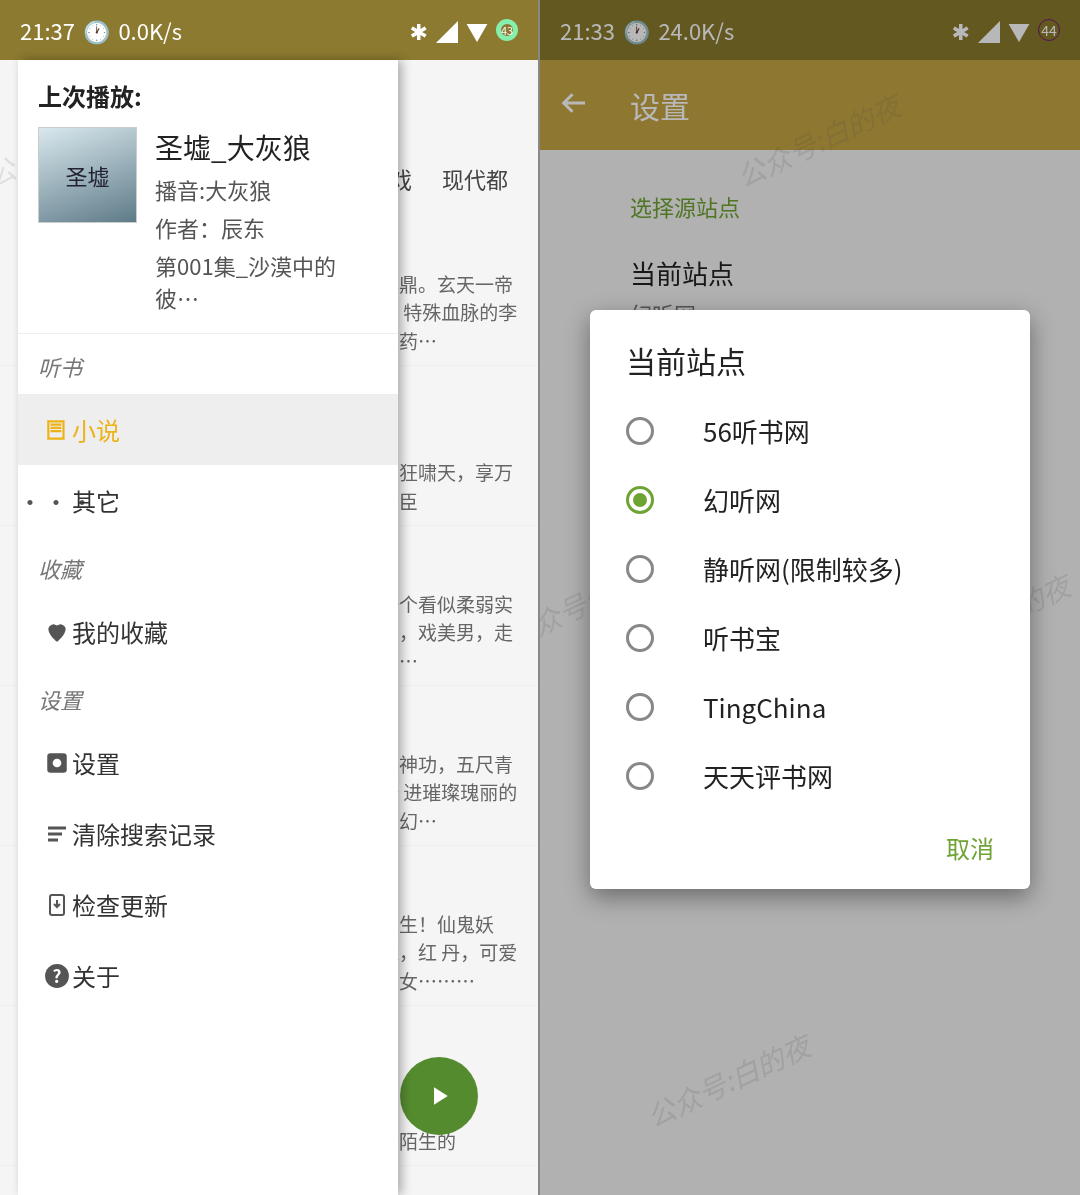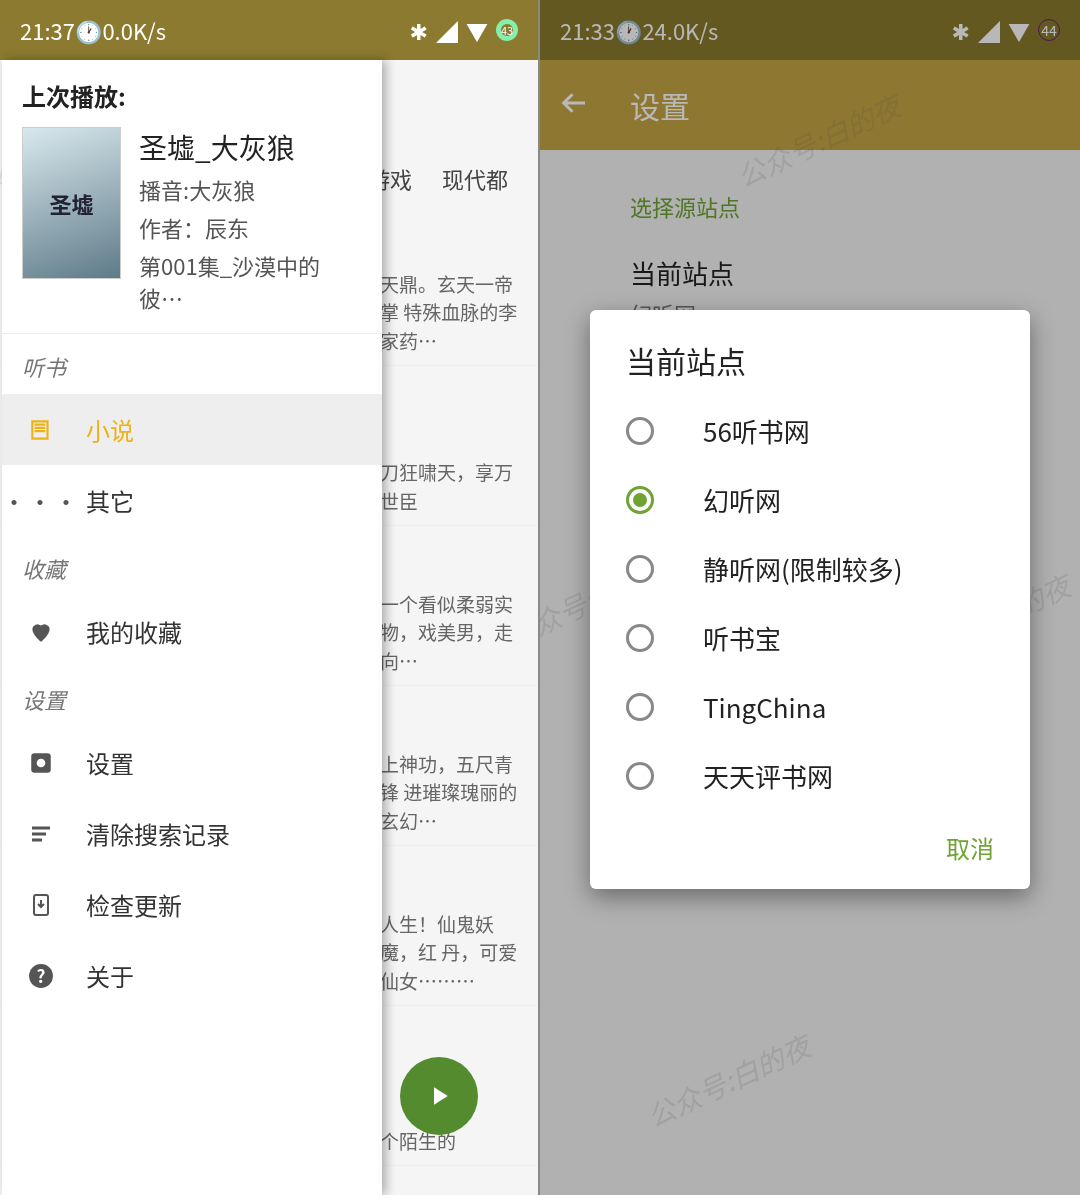--- a/index.html
+++ b/index.html
@@ -6,35 +6,35 @@
     body { width: 1080px; height: 1195px; display: flex; background: #aaa; }
     .phone { width: 540px; height: 1195px; position: relative; overflow: hidden; background: #f5f5f5; }
     .phone-left { border-right: 2px solid #888; }
 
     
     .watermark { position: absolute; inset: 0; pointer-events: none; z-index: 5; opacity: 0.15; }
     .watermark span { position: absolute; font-size: 28px; color: #666; font-style: italic; transform: rotate(-25deg); white-space: nowrap; }
 
     
     .status-bar { height: 60px; background: #8B7A2F; color: #fff; display: flex; align-items: center; padding: 0 20px; font-size: 22px; position: relative; z-index: 2; }
-    .status-bar .left { display: flex; align-items: center; gap: 0; }
+    .status-bar .left { display: flex; align-items: center; gap: 8px; }
     .status-bar .right { margin-left: auto; display: flex; align-items: center; gap: 8px; }
 
     
     .app-bar { height: 90px; background: #C4A544; color: #fff; display: flex; align-items: center; padding: 0 20px; font-size: 30px; gap: 40px; }
 
     
-    .drawer { position: absolute; top: 60px; left: 2px; width: 380px; height: calc(100% - 60px); background: #fff; z-index: 10; box-shadow: 4px 0 10px rgba(0,0,0,0.3); display: flex; flex-direction: column; }
+    .drawer { position: absolute; top: 60px; left: 18px; width: 380px; height: calc(100% - 60px); background: #fff; z-index: 10; box-shadow: 4px 0 10px rgba(0,0,0,0.3); display: flex; flex-direction: column; }
     .drawer .section-title { font-size: 22px; color: #777; padding: 16px 20px 12px; font-style: italic; }
     .drawer .last-play-label { font-size: 24px; font-weight: 600; color: #222; padding: 18px 20px 14px; }
     .drawer .book-row { display: flex; gap: 18px; padding: 0 20px 20px; border-bottom: 1px solid #eee; }
-    .drawer .cover { width: 100px; height: 152px; background: linear-gradient(160deg,#d9e8ee 0%,#5e7b88 100%); border: 1px solid #ccc; color: #223; display:flex;align-items:center;justify-content:center;flex-direction:column;font-size:22px;font-weight:700; }
+    .drawer .cover { width: 100px; height: 96px; background: linear-gradient(160deg,#d9e8ee 0%,#5e7b88 100%); border: 1px solid #ccc; color: #223; display:flex;align-items:center;justify-content:center;flex-direction:column;font-size:22px;font-weight:400; }
     .drawer .book-meta { display: flex; flex-direction: column; gap: 6px; font-size: 22px; color: #555; }
     .drawer .book-title { font-size: 28px; color: #222; }
-    .drawer .menu-item { display: flex; align-items: center; gap: 30px; padding: 18px 24px; font-size: 24px; color: #333; }
+    .drawer .menu-item { display: flex; align-items: center; padding: 18px 24px; font-size: 24px; color: #333; }
     .drawer .menu-item.active { background: #eee; color: #EEB219; }
     .drawer .menu-item .mi-icon { width: 30px; display: flex; justify-content: center; }
 
     
     .bg-content { position: absolute; top: 150px; left: 0; right: 0; z-index: 1; color: #444; font-size: 20px; }
     .bg-content .tabs { display: flex; gap: 30px; justify-content: flex-end; padding: 12px 30px; font-size: 22px; color: #444; }
     .bg-content .list-line { padding: 10px 20px 10px 380px; font-size: 19px; color: #666; line-height: 1.5; border-bottom: 1px solid #eee; height: 160px; display:flex;flex-direction:column;justify-content:flex-end; }
     .fab { position: absolute; bottom: 60px; right: 60px; width: 78px; height: 78px; border-radius: 50%; background: #558B2F; display:flex;align-items:center;justify-content:center; z-index: 3; }
 
     

